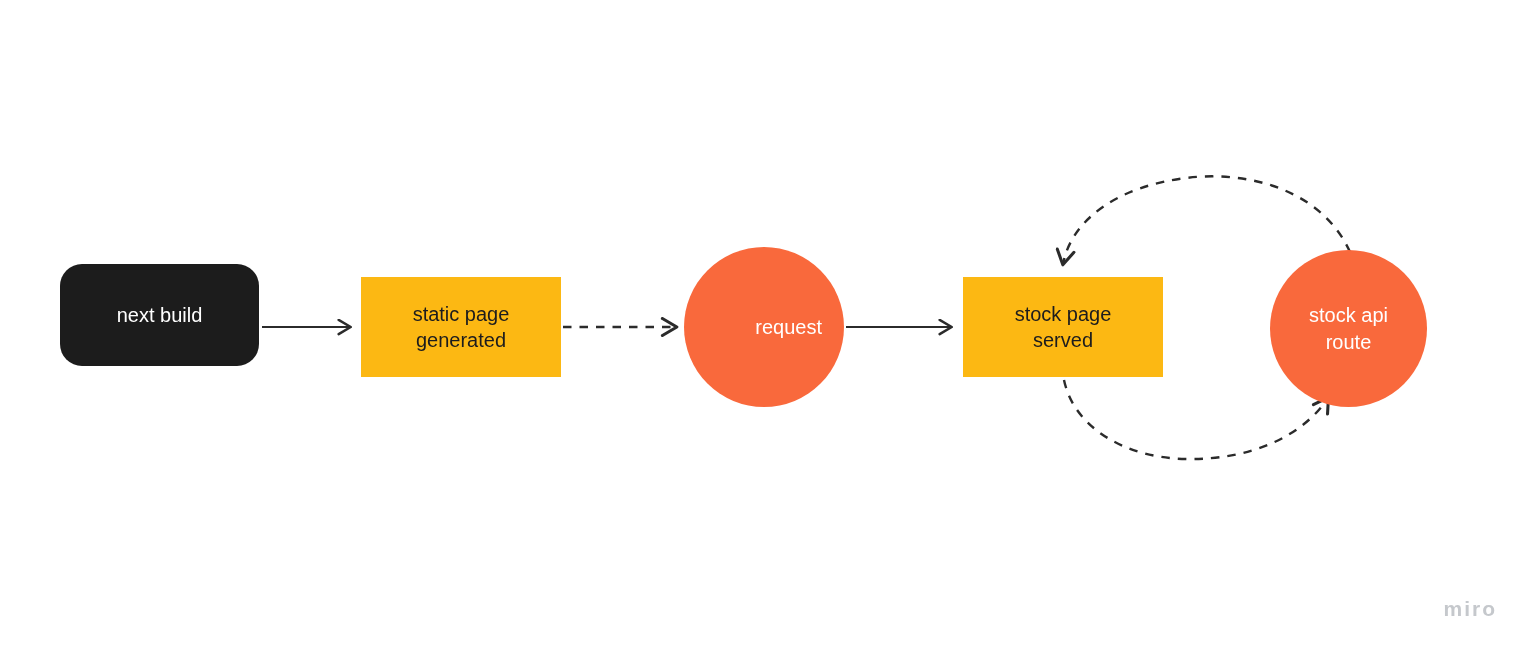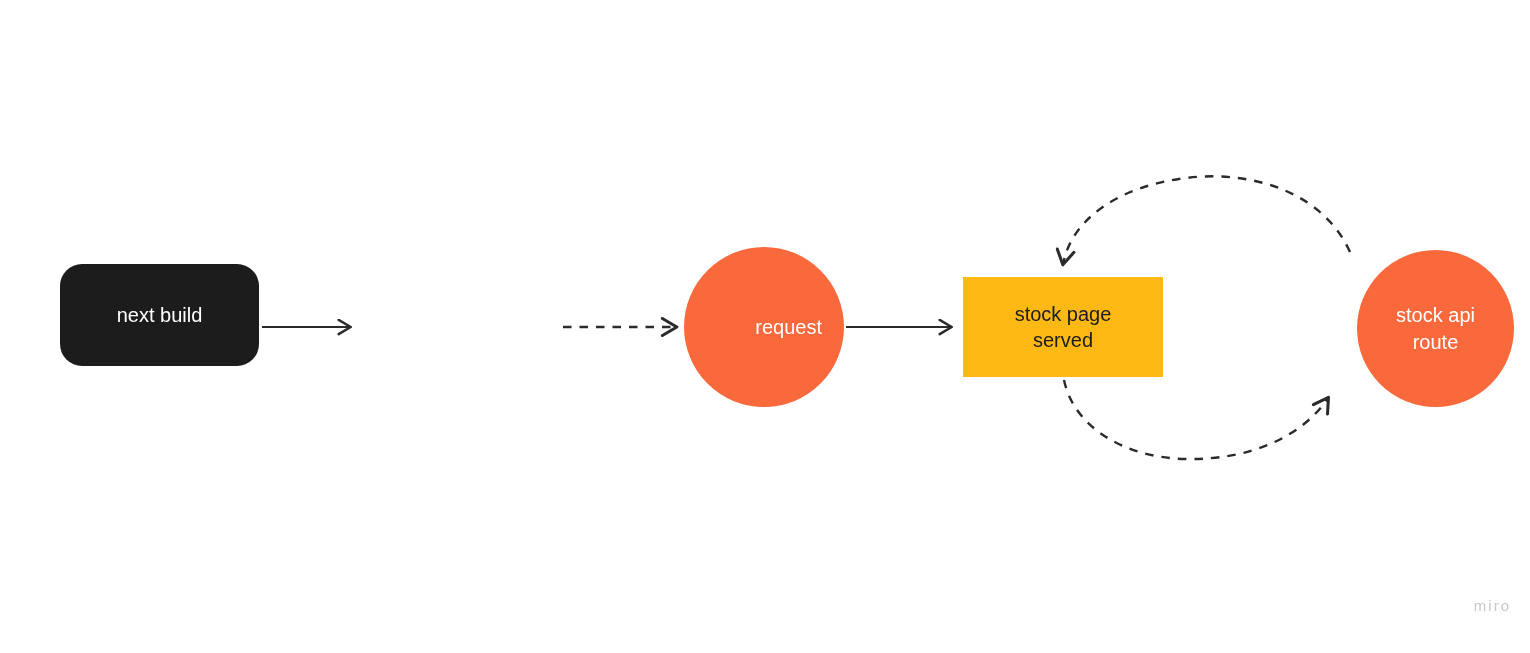--- a/index.html
+++ b/index.html
@@ -41,28 +41,28 @@
   }
   .node-rect-1{left:361px;top:277px;width:200px;height:100px;}
   .node-rect-2{left:963px;top:277px;width:200px;height:100px;}
   .node-circle{
     background:var(--node-orange);
     color:var(--text-light);
     border-radius:50%;
     padding:0 22px;
   }
   .node-circle-1{left:684px;top:247px;width:160px;height:160px;justify-content:flex-end;}
-  .node-circle-2{left:1357px;top:250px;width:157px;height:157px;align-items:center;}
+  .node-circle-2{left:1270px;top:250px;width:157px;height:157px;align-items:center;}
   .watermark{
     position:absolute;
-    right:19px;top:597px;
-    font-size:15px;
+    right:33px;top:597px;
+    font-size:21px;
     letter-spacing:2px;
     color:var(--watermark);
-    font-weight:400;
+    font-weight:700;
     user-select:none;
   }
 </style>
 </head>
 <body>
 
 <div class="canvas">
 
   <svg class="connectors" viewBox="0 0 1530 653" xmlns="http://www.w3.org/2000/svg">
     <defs>
@@ -79,20 +79,23 @@
 
     <path d="M1350,252 C1322,190 1248,170 1186,178 C1120,186 1072,218 1063,264" fill="none" stroke="#2b2b2b" stroke-width="2.4" stroke-dasharray="8.5 8" marker-end="url(#chev)"></path>
 
     <path d="M1064,380 C1074,428 1126,458 1186,459 C1250,460 1302,437 1328,398" fill="none" stroke="#2b2b2b" stroke-width="2.4" stroke-dasharray="8.5 8" marker-end="url(#chev)"></path>
   </svg>
 
   <div class="node node-rounded">
     <span>next build</span>
   </div>
 
+  <div class="node node-rect node-rect-1">
+    <span>static page generated</span>
+  </div>
 
   <div class="node node-circle node-circle-1">
     <span>request</span>
   </div>
 
   <div class="node node-rect node-rect-2">
     <span>stock page served</span>
   </div>
 
   <div class="node node-circle node-circle-2">

